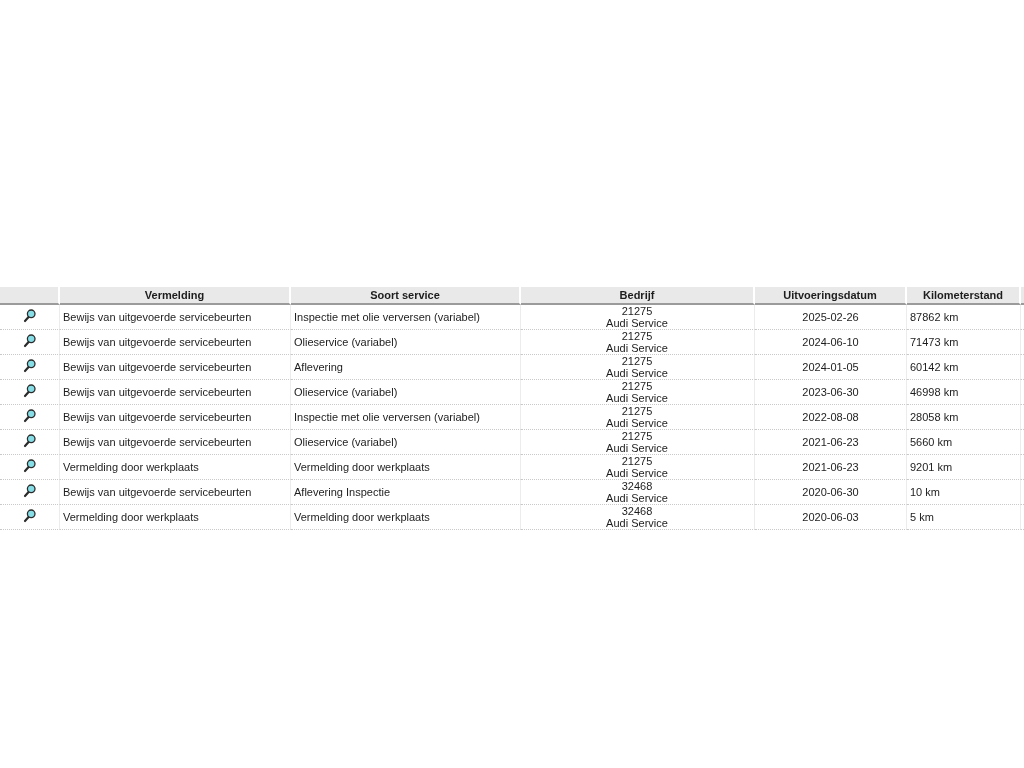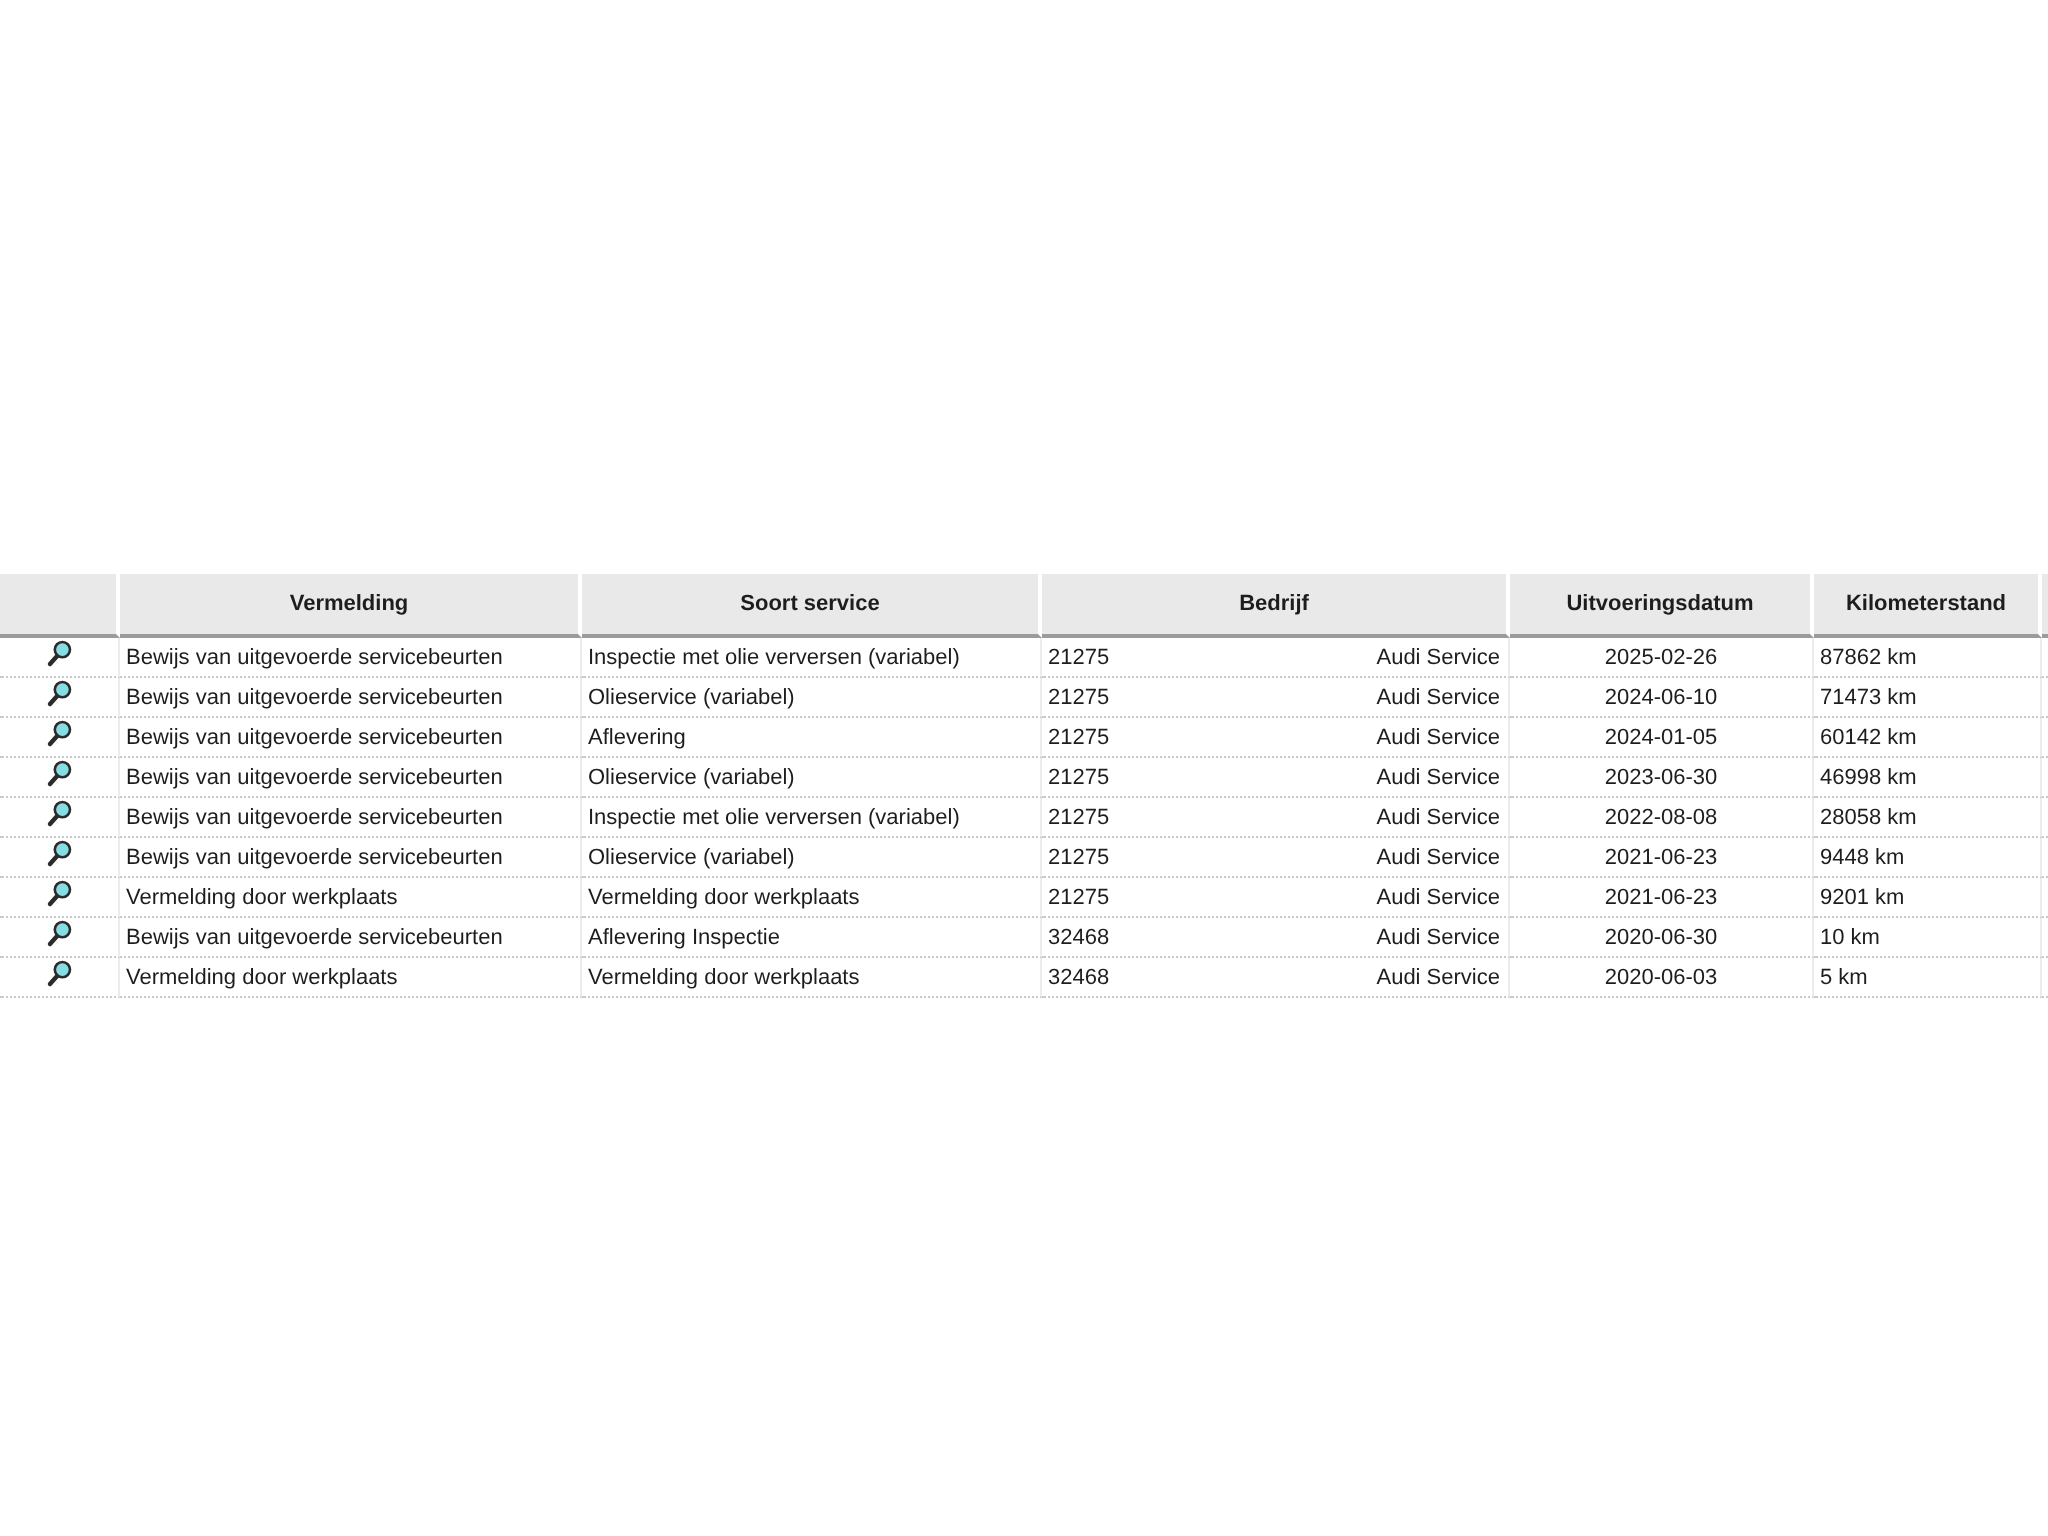--- a/index.html
+++ b/index.html
@@ -19,21 +19,21 @@
     table-layout: fixed;
     border-collapse: separate;
     border-spacing: 0;
     width: 1046px;
     font-size: 11px;
   }
   th {
     background: #e9e9e9;
     border-bottom: 2px solid #9b9b9b;
     border-right: 2px solid #ffffff;
-    height: 32px;
+    height: 18px;
     font-weight: bold;
     font-size: 11px;
     text-align: center;
     vertical-align: middle;
     white-space: nowrap;
     overflow: hidden;
   }
   th:last-child { border-right: none; }
   td {
     background: #ffffff;
@@ -53,23 +53,23 @@
   .detail-btn {
     background: none;
     border: none;
     cursor: pointer;
     padding: 0;
     line-height: 0;
     display: inline-block;
   }
   .bedrijf-flex {
     display: flex;
-    justify-content: space-between;
     align-items: center;
     padding-right: 2px;
+    flex-direction: column;
   }
   .date-cell { padding-left: 2px; text-align: center; }
 </style>
 </head>
 <body>
 
 <div class="table-wrap">
 <table class="service-table">
   <colgroup>
     <col style="width:60px">
@@ -213,21 +213,21 @@
     </td>
     <td>Bewijs van uitgevoerde servicebeurten</td>
     <td>Olieservice (variabel)</td>
     <td>
       <div class="bedrijf-flex">
         <span>21275</span>
         <span>Audi Service</span>
       </div>
     </td>
     <td class="date-cell">2021-06-23</td>
-    <td>9448 km</td>
+    <td>5660 km</td>
     <td></td>
   </tr>
 
   <tr>
     <td class="icon-cell">
       <button class="detail-btn">
         <svg width="15" height="16" viewBox="0 0 15 16">
           <line x1="3" y1="13" x2="6.8" y2="8.8" stroke="#2b2b2b" stroke-width="2.2" stroke-linecap="round"></line>
           <circle cx="9.2" cy="5.8" r="3.8" fill="#86dde6" stroke="#2b2b2b" stroke-width="1.3"></circle>
         </svg>

